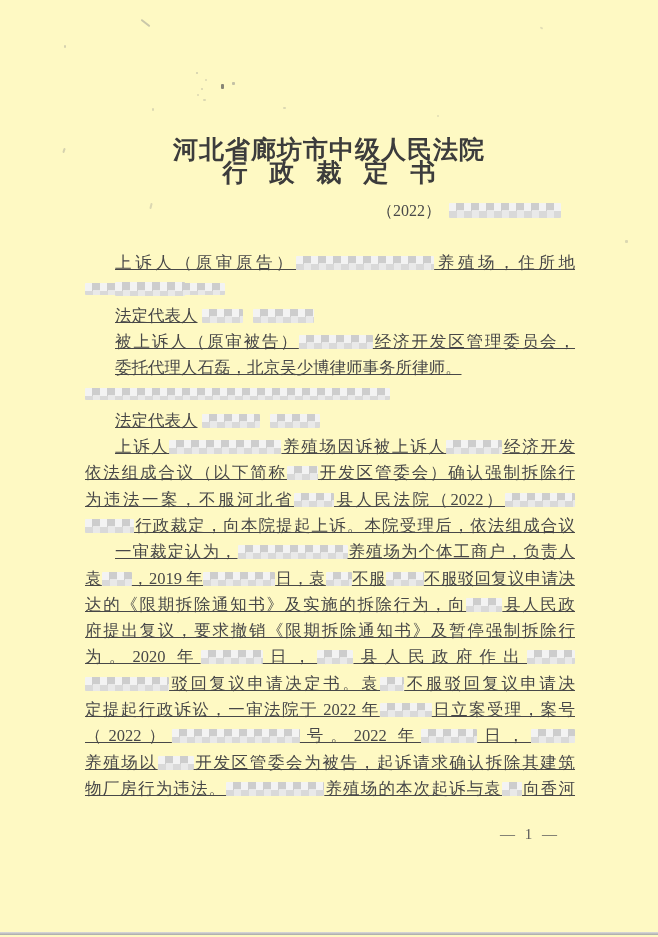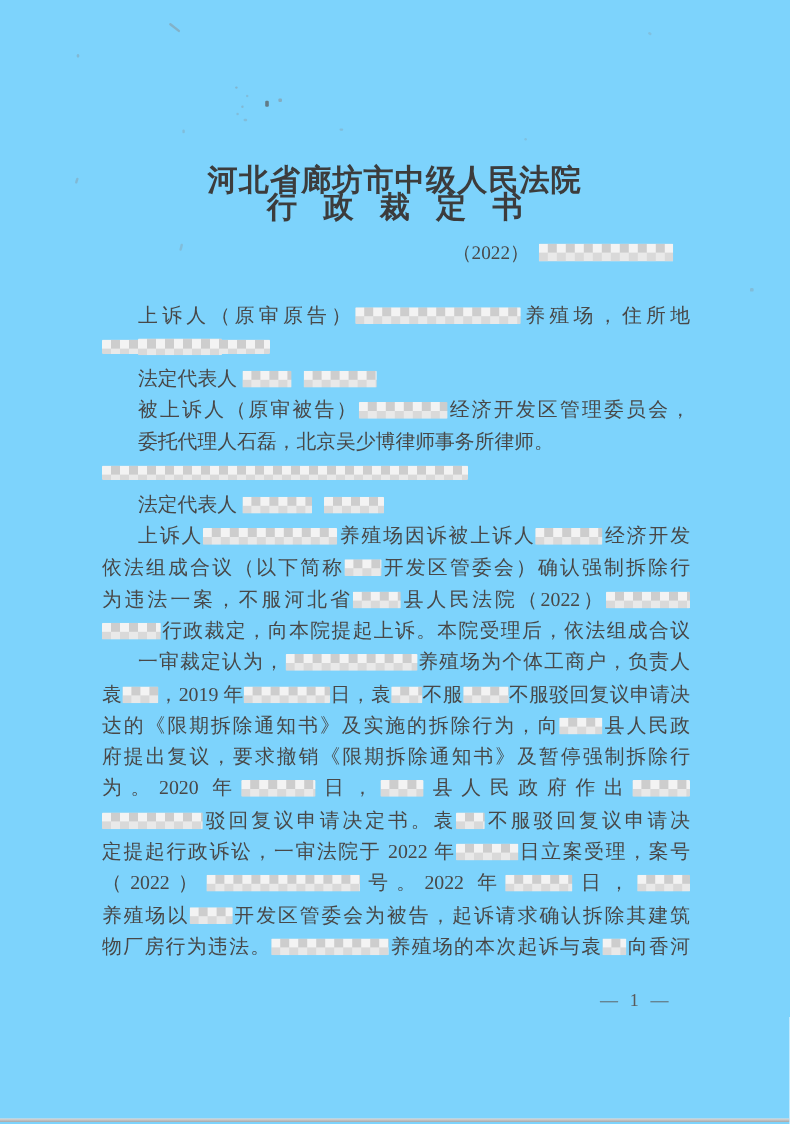--- a/index.html
+++ b/index.html
@@ -1,35 +1,35 @@
 <!DOCTYPE html>
 <html><head>
 <meta charset="utf-8">
 <style>
   html,body{margin:0;padding:0;background:#ffffff;}
   .page{
-    position:relative;width:658px;height:937px;background:#7dd3fc;overflow:hidden;
+    position:relative;width:658px;height:937px;background:#fef9c3;overflow:hidden;
     font-family:"Liberation Serif","DejaVu Serif",serif;color:#464646;
   }
   .court-title{
     position:absolute;top:133px;left:0;width:100%;text-align:center;
     font-size:25px;font-weight:700;color:#3c3c3c;letter-spacing:1px;margin:0;
   }
   .doc-title{
     position:absolute;top:156px;left:0;width:100%;text-align:center;
     font-size:25px;font-weight:700;color:#3c3c3c;letter-spacing:22px;text-indent:22px;margin:0;
   }
   .caseno{
     position:absolute;top:201px;left:377px;font-size:16px;color:#4a4a4a;white-space:nowrap;
   }
   .bodytext{
     position:absolute;top:250px;left:85px;width:490px;
     font-size:16.5px;color:#484848;
   }
-  .ln{height:26.3px;line-height:26.3px;white-space:nowrap;}
+  .ln{height:26.3px;line-height:26.3px;white-space:nowrap;text-decoration:underline;}
   .ln.just{text-align:justify;text-align-last:justify;white-space:normal;}
   .ln.indent{padding-left:30px;}
   .rd{
     display:inline-block;height:14px;vertical-align:-2px;border-radius:1px;
     background:repeating-conic-gradient(#cdcdcd 0% 25%,#e9e9e9 25% 50%,#d9d9d9 50% 75%,#f3f3f3 75% 100%) 0 0/15px 15px;
   }
   .rd.tall{height:15px;}
   .rd.bar{height:12px;vertical-align:-1px;}
   .pageno{
     position:absolute;top:826px;left:500px;font-size:15px;color:#5a5a5a;letter-spacing:3px;white-space:nowrap;

